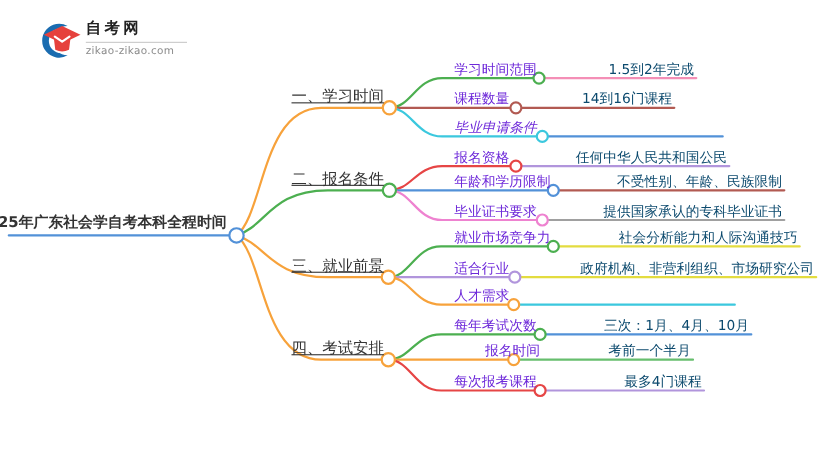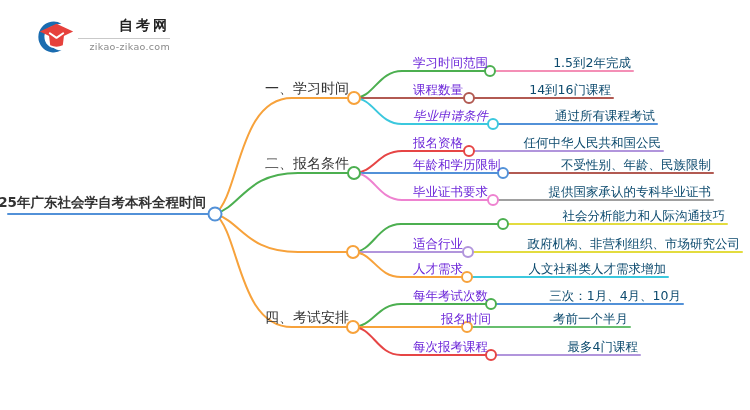--- a/index.html
+++ b/index.html
@@ -3,26 +3,26 @@
 <meta charset="utf-8">
 <style>
   html,body{margin:0;padding:0;background:#fff;}
   .stage{position:relative;width:750px;height:410px;background:#fff;overflow:hidden;
          font-family:"DejaVu Sans","Liberation Sans",sans-serif;color:#3a3a3a;}
   .map{position:absolute;left:0;top:0;}
   .ln{fill:none;stroke-width:2;stroke-linecap:round;}
   .node{fill:#fff;stroke-width:2;}
   .txt{position:absolute;white-space:nowrap;line-height:1.15;}
   .root-label{font-size:13.5px;font-weight:600;color:#333;}
-  .branch-label{font-size:14px;color:#333;}
+  .branch-label{font-size:14px;color:#333;text-decoration:underline;}
   .leaf-label{font-size:12.5px;color:#6d28d9;}
   .leaf-value{font-size:12.5px;color:#0c4a6e;}
   
   .logo{position:absolute;left:34px;top:17px;display:flex;align-items:flex-start;}
-  .logo-text{margin-left:4px;width:92px;text-align:right;}
+  .logo-text{margin-left:4px;width:92px;text-align:left;}
   .logo-name{font-size:14px;font-weight:bold;color:#222;letter-spacing:3px;}
   .logo-divider{height:1px;background:#c9c9c9;margin:3px 0 2px 0;}
   .logo-url{font-size:9.5px;color:#8a8a8a;letter-spacing:.3px;}
 </style>
 </head>
 <body>
 
 <div class="stage">
 
   <div class="logo">
@@ -95,40 +95,40 @@
     <circle class="node" cx="467" cy="277" r="5" stroke="#f7a23b"></circle>
     <circle class="node" cx="491" cy="304" r="5" stroke="#4caf50"></circle>
     <circle class="node" cx="467" cy="327" r="5" stroke="#f7a23b"></circle>
     <circle class="node" cx="491" cy="355" r="5" stroke="#e64545"></circle>
   </svg>
 
   <div class="txt root-label" style="right:544px;bottom:199px;">2025年广东社会学自考本科全程时间</div>
 
   <div class="txt branch-label" style="right:401px;bottom:314px;">一、学习时间</div>
   <div class="txt branch-label" style="right:401px;bottom:239px;">二、报名条件</div>
+  <div class="txt branch-label" style="right:401px;bottom:160px;">三、就业前景</div>
   <div class="txt branch-label" style="right:401px;bottom:85px;">四、考试安排</div>
 
   <div class="txt leaf-label" style="left:413px;bottom:340px;">学习时间范围</div>
   <div class="txt leaf-label" style="left:413px;bottom:313px;">课程数量</div>
   <div class="txt leaf-label" style="left:413px;bottom:287px;font-style:italic;">毕业申请条件</div>
   <div class="txt leaf-label" style="left:413px;bottom:260px;">报名资格</div>
   <div class="txt leaf-label" style="left:413px;bottom:238px;">年龄和学历限制</div>
   <div class="txt leaf-label" style="left:413px;bottom:211px;">毕业证书要求</div>
+  <div class="txt leaf-label" style="left:413px;bottom:187px;">就业市场竞争力</div>
   <div class="txt leaf-label" style="left:413px;bottom:159px;">适合行业</div>
   <div class="txt leaf-label" style="left:413px;bottom:134px;">人才需求</div>
   <div class="txt leaf-label" style="left:413px;bottom:107px;">每年考试次数</div>
   <div class="txt leaf-label" style="left:413px;bottom:84px;margin-left:28px;">报名时间</div>
   <div class="txt leaf-label" style="left:413px;bottom:56px;">每次报考课程</div>
 
   <div class="txt leaf-value" style="right:119px;bottom:340px;">1.5到2年完成</div>
   <div class="txt leaf-value" style="right:139px;bottom:313px;">14到16门课程</div>
-  <div class="txt leaf-value" style="right:95px;bottom:287px;">通过所有课程考试</div>
   <div class="txt leaf-value" style="right:89px;bottom:260px;">任何中华人民共和国公民</div>
   <div class="txt leaf-value" style="right:39px;bottom:238px;">不受性别、年龄、民族限制</div>
   <div class="txt leaf-value" style="right:39px;bottom:211px;">提供国家承认的专科毕业证书</div>
   <div class="txt leaf-value" style="right:25px;bottom:187px;">社会分析能力和人际沟通技巧</div>
   <div class="txt leaf-value" style="right:10px;bottom:159px;">政府机构、非营利组织、市场研究公司</div>
-  <div class="txt leaf-value" style="right:84px;bottom:134px;">人文社科类人才需求增加</div>
   <div class="txt leaf-value" style="right:69px;bottom:107px;">三次：1月、4月、10月</div>
   <div class="txt leaf-value" style="right:122px;bottom:84px;">考前一个半月</div>
   <div class="txt leaf-value" style="right:112px;bottom:56px;">最多4门课程</div>
 
 </div>
 
 </body></html>

